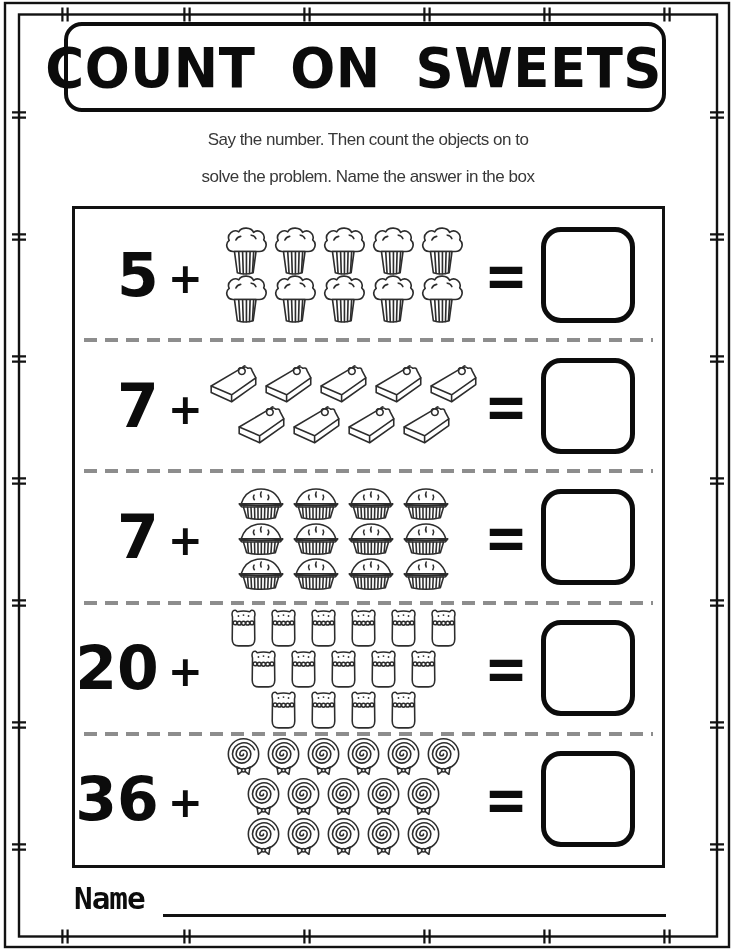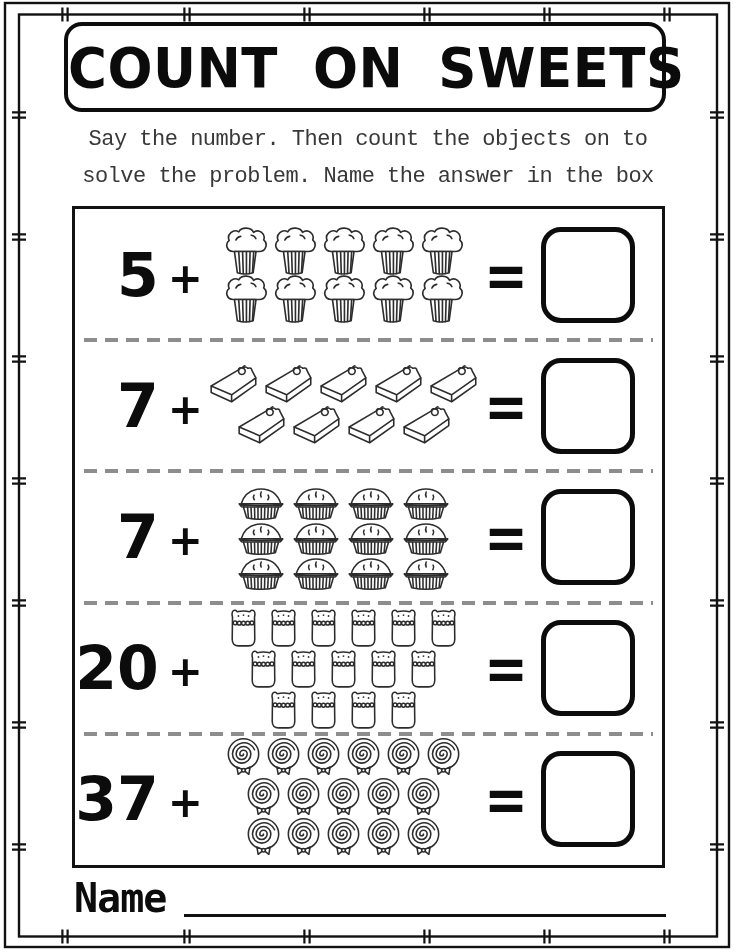--- a/index.html
+++ b/index.html
@@ -4,30 +4,30 @@
 <style>
   html,body{margin:0;padding:0;background:#fff;}
   .page{
     position:relative;width:736px;height:952px;background:#fff;overflow:hidden;
     font-family:"DejaVu Sans",sans-serif;color:#111;
   }
   .frame{position:absolute;left:0;top:0;width:736px;height:952px;z-index:0;}
   .banner{
     position:absolute;left:64px;top:22px;width:602px;height:90px;box-sizing:border-box;
     background:#fff;border:4.5px solid #0d0d0d;border-radius:18px;z-index:2;
-    display:flex;align-items:center;justify-content:flex-start;
+    display:flex;align-items:center;justify-content:flex-end;
   }
   .banner-title{
     font-family:"DejaVu Sans",sans-serif;font-weight:bold;font-size:53px;
     letter-spacing:0.5px;word-spacing:16px;color:#0b0b0b;white-space:nowrap;
     transform:scaleY(1.04);
   }
   .instructions{
     position:absolute;left:0;top:121px;width:736px;text-align:center;z-index:1;
-    font-family:Liberation Mono, monospace;font-size:22px;line-height:37px;
+    font-family:Liberation Sans, sans-serif;font-size:17px;line-height:37px;
     color:#383838;letter-spacing:-0.5px;
   }
   .main-box{
     position:absolute;left:72px;top:206px;width:593px;height:662px;box-sizing:border-box;
     border:3px solid #121212;background:#fff;z-index:1;
     display:flex;flex-direction:column;padding:2px 0;
   }
   .problem-row{flex:1 1 0;display:flex;align-items:center;min-height:0;}
   .dash-line{
     height:4px;margin:0 9px;flex:0 0 4px;
@@ -57,21 +57,21 @@
   .pie-icon{width:52px;height:37px;}
   .marshmallow-icon{width:37px;height:44px;}
   .lollipop-icon{width:37px;height:46px;}
   .row-marshmallow .icon-row + .icon-row{margin-top:-3px;}
   .row-lollipop .icon-row + .icon-row{margin-top:-6px;}
   .name-row{
     position:absolute;left:74px;top:876px;width:592px;height:42px;z-index:1;
     display:flex;align-items:flex-end;
   }
   .name-label{
-    font-family:"DejaVu Sans Mono",monospace;font-weight:bold;font-size:40px;
+    font-family:"DejaVu Sans Mono",monospace;font-weight:bold;font-size:31px;
     line-height:40px;letter-spacing:-1px;color:#0c0c0c;
   }
   .name-line{flex:1 1 auto;margin-left:18px;margin-bottom:1px;border-bottom:3.5px solid #111;height:36px;}
 </style>
 </head>
 <body>
 
 <div class="page">
 
   <svg class="frame" viewBox="0 0 736 952" xmlns="http://www.w3.org/2000/svg">
@@ -553,21 +553,21 @@
      </g>
             </svg>
           </div>
         </div>
     <span class="equals">=</span>
     <div class="answer-box"></div>
   </div>
       <div class="dash-line"></div>
       <div class="problem-row row-lollipop">
     <div class="lhs">
-      <span class="addend">37</span>
+      <span class="addend">36</span>
       <span class="plus">+</span>
     </div>
     <div class="icon-grid">
           <div class="icon-row">
             <svg viewBox="0 0 40 50" class="sweet-icon lollipop-icon">
               <circle stroke="#2d2d2d" stroke-width="1.7" stroke-linecap="round" stroke-linejoin="round" fill="#fff" cx="20" cy="19.5" r="16.5"></circle>
      <path stroke="#2d2d2d" stroke-width="1.7" stroke-linecap="round" stroke-linejoin="round" fill="none" d="M20 19.5 a2 2 0 0 1 -4 0 a4 4 0 0 1 8 0 a6 6 0 0 1 -12 0 a8 8 0 0 1 16 0 a10 10 0 0 1 -20 0 a12.5 12.5 0 0 1 24 -4.5"></path>
      <path stroke="#2d2d2d" stroke-width="1.7" stroke-linecap="round" stroke-linejoin="round" fill="#fff" d="M20 37 L12.8 33.6 L14.2 41.6 Z M20 37 L27.2 33.6 L25.8 41.6 Z"></path>
      <circle stroke="#2d2d2d" stroke-width="1.7" stroke-linecap="round" stroke-linejoin="round" fill="#fff" cx="20" cy="37.3" r="1.9"></circle>
             </svg>

